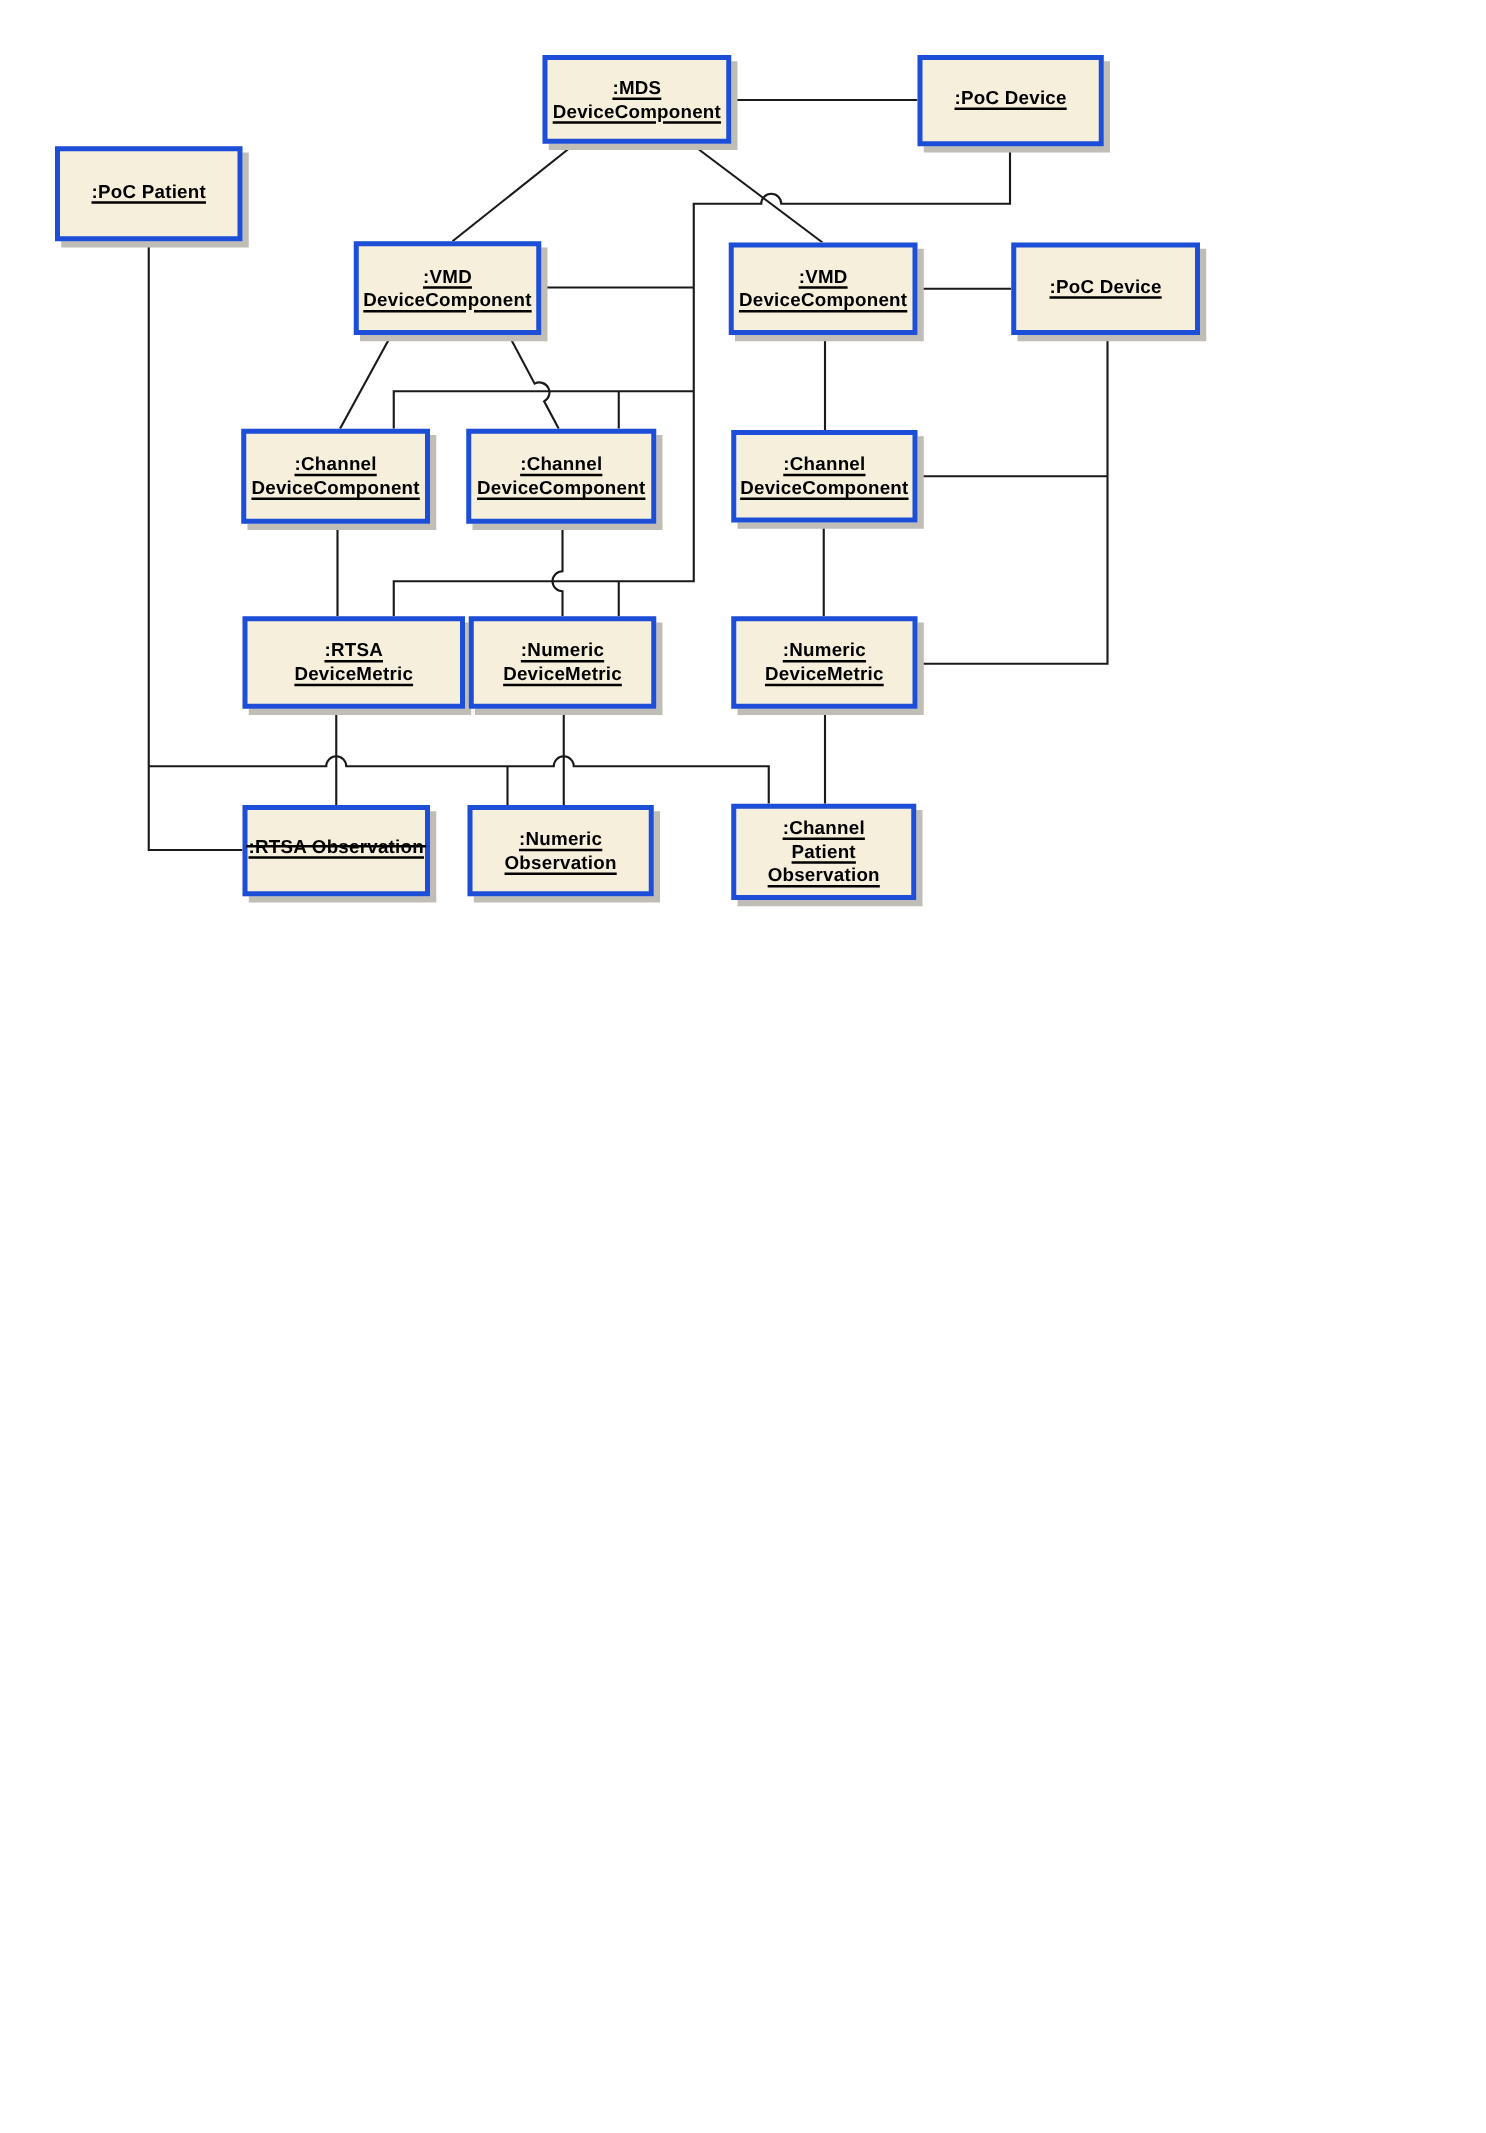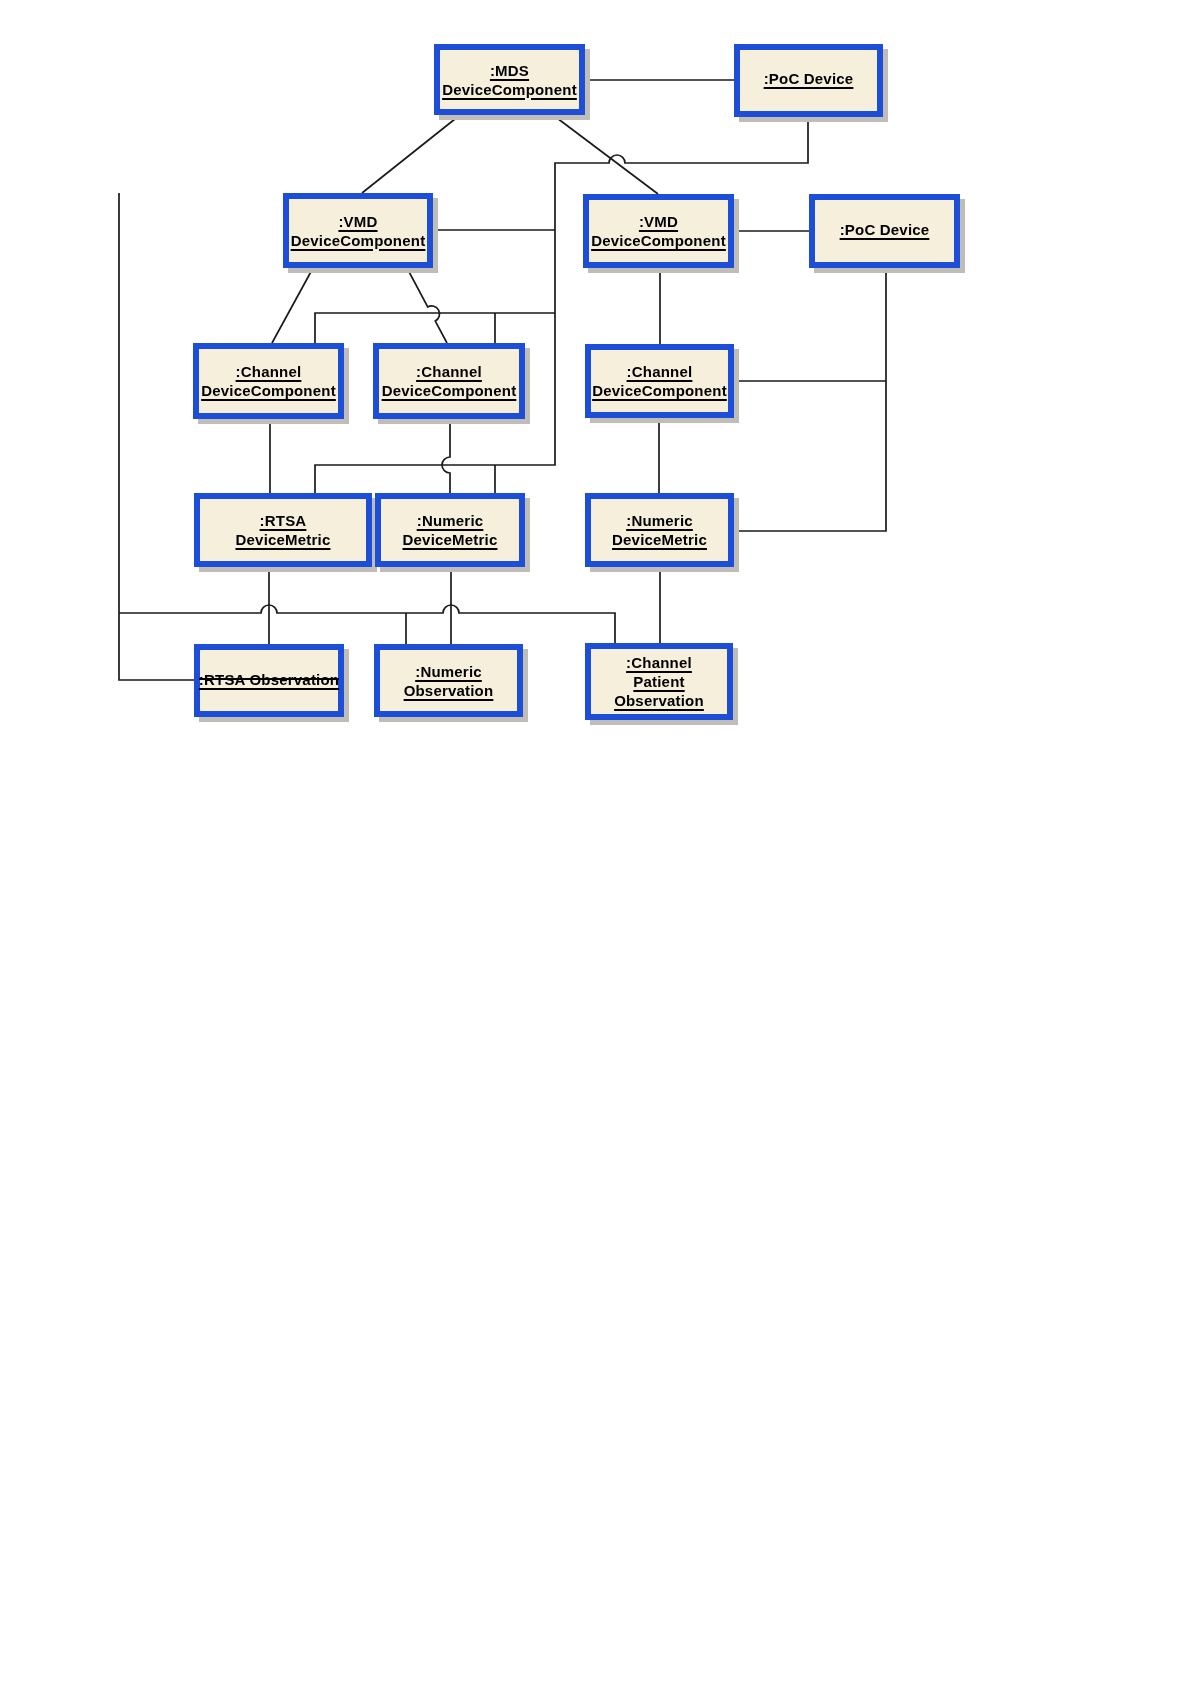--- a/index.html
+++ b/index.html
@@ -26,21 +26,21 @@
   }
   svg.connectors path {
     fill: none;
     stroke: #1a1a1a;
     stroke-width: 1.7;
   }
   .obj {
     position: absolute;
     box-sizing: border-box;
     background: #f6efdb;
-    border: 6px solid #1d4ed8;
+    border: 4px solid #1d4ed8;
     box-shadow: 5px 5px 0 0 #bfbdb6;
     display: flex;
     flex-direction: column;
     align-items: center;
     justify-content: center;
     z-index: 2;
   }
   .obj.single {
     padding-bottom: 4px;
   }
@@ -121,20 +121,23 @@
 
   <div class="obj" style="left:434px;top:44px;width:151px;height:71px">
     <span class="ln">:MDS</span>
     <span class="ln">DeviceComponent</span>
   </div>
 
   <div class="obj single" style="left:734px;top:44px;width:149px;height:73px">
     <span class="ln">:PoC Device</span>
   </div>
 
+  <div class="obj single" style="left:44px;top:117px;width:150px;height:76px">
+    <span class="ln">:PoC Patient</span>
+  </div>
 
   <div class="obj" style="left:283px;top:193px;width:150px;height:75px">
     <span class="ln">:VMD</span>
     <span class="ln">DeviceComponent</span>
   </div>
 
   <div class="obj" style="left:583px;top:194px;width:151px;height:74px">
     <span class="ln">:VMD</span>
     <span class="ln">DeviceComponent</span>
   </div>

